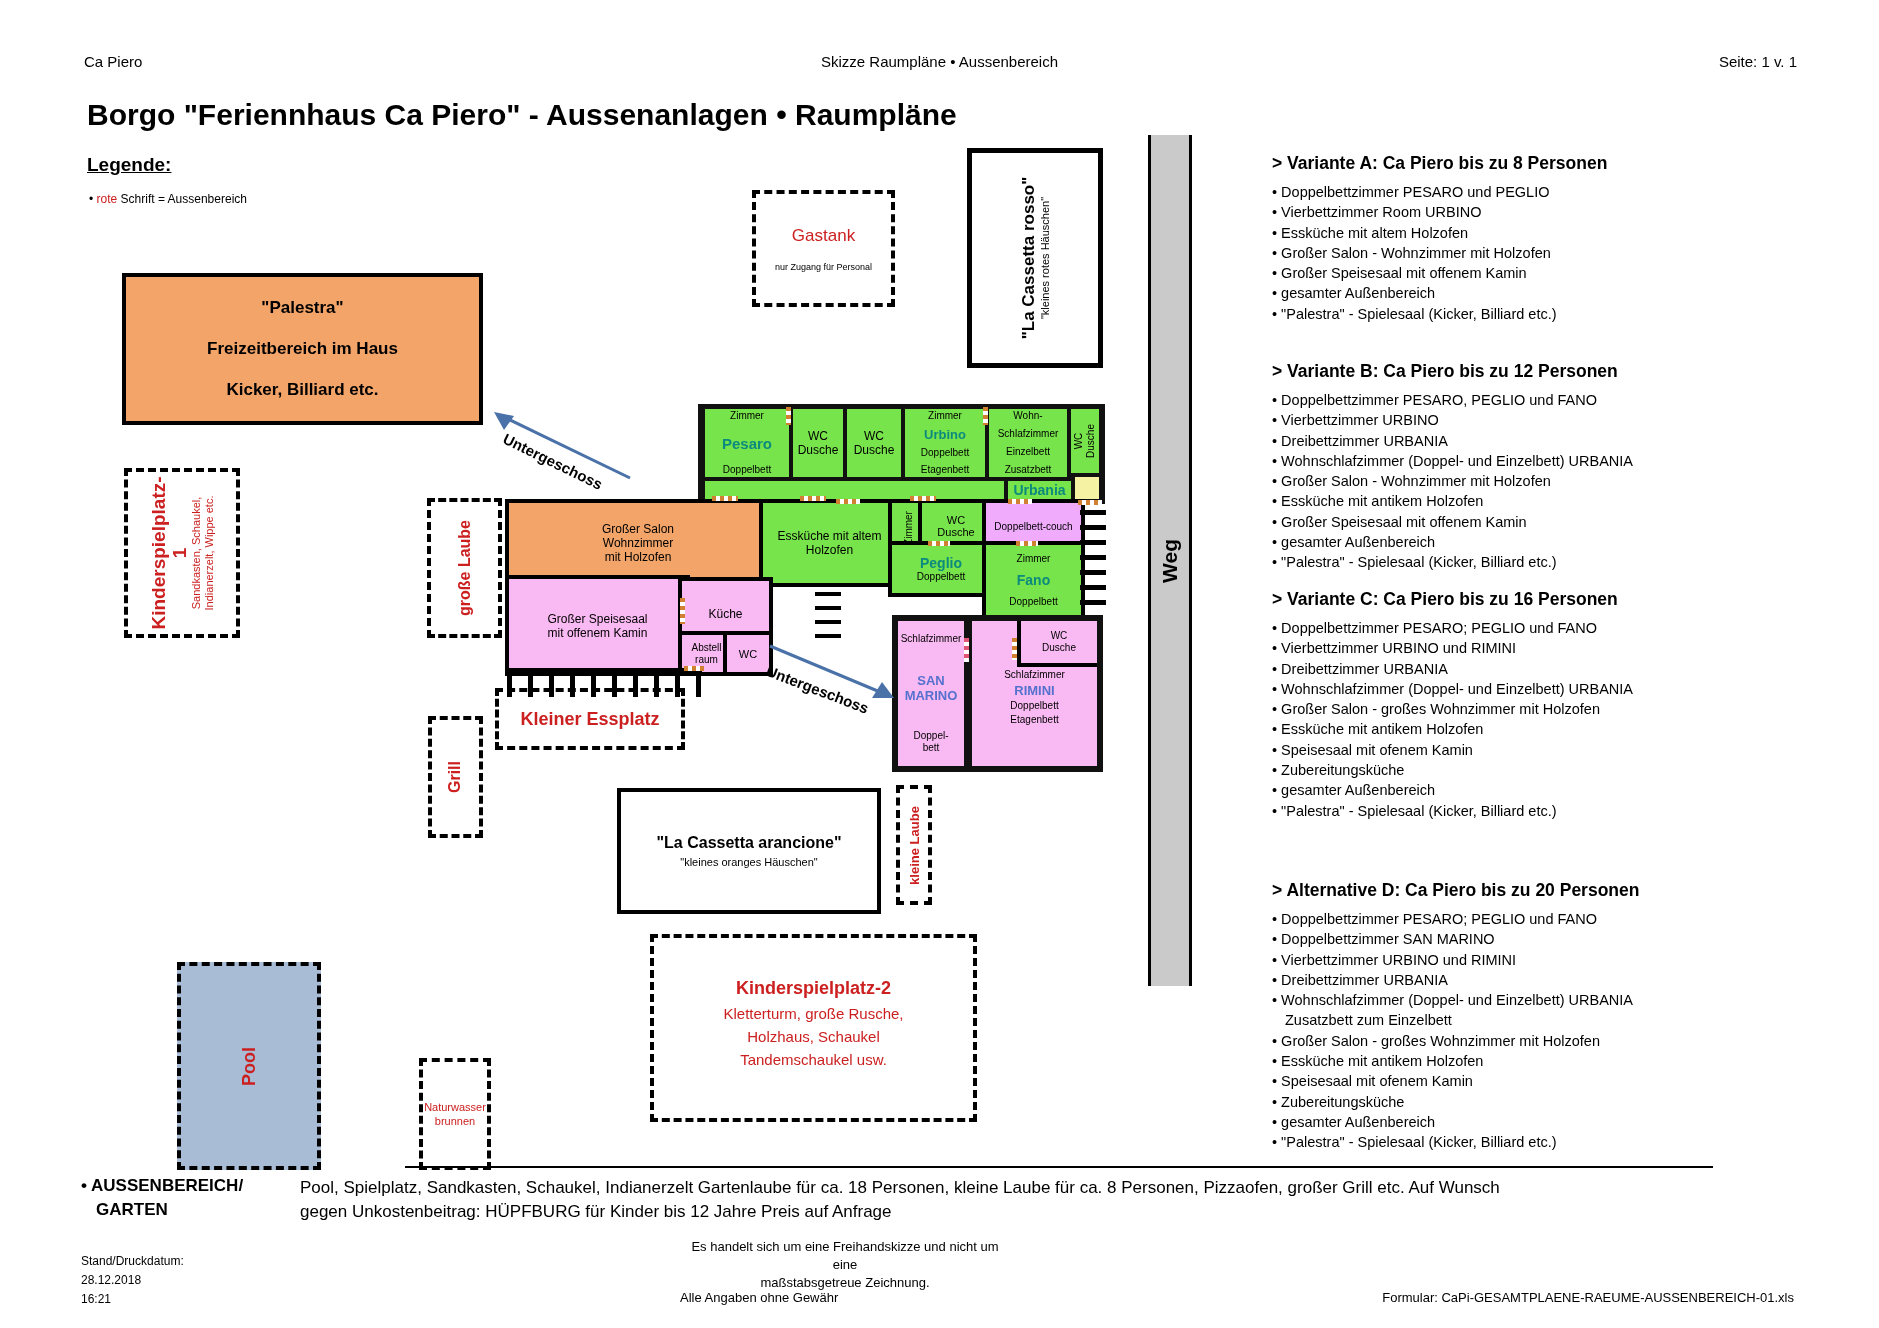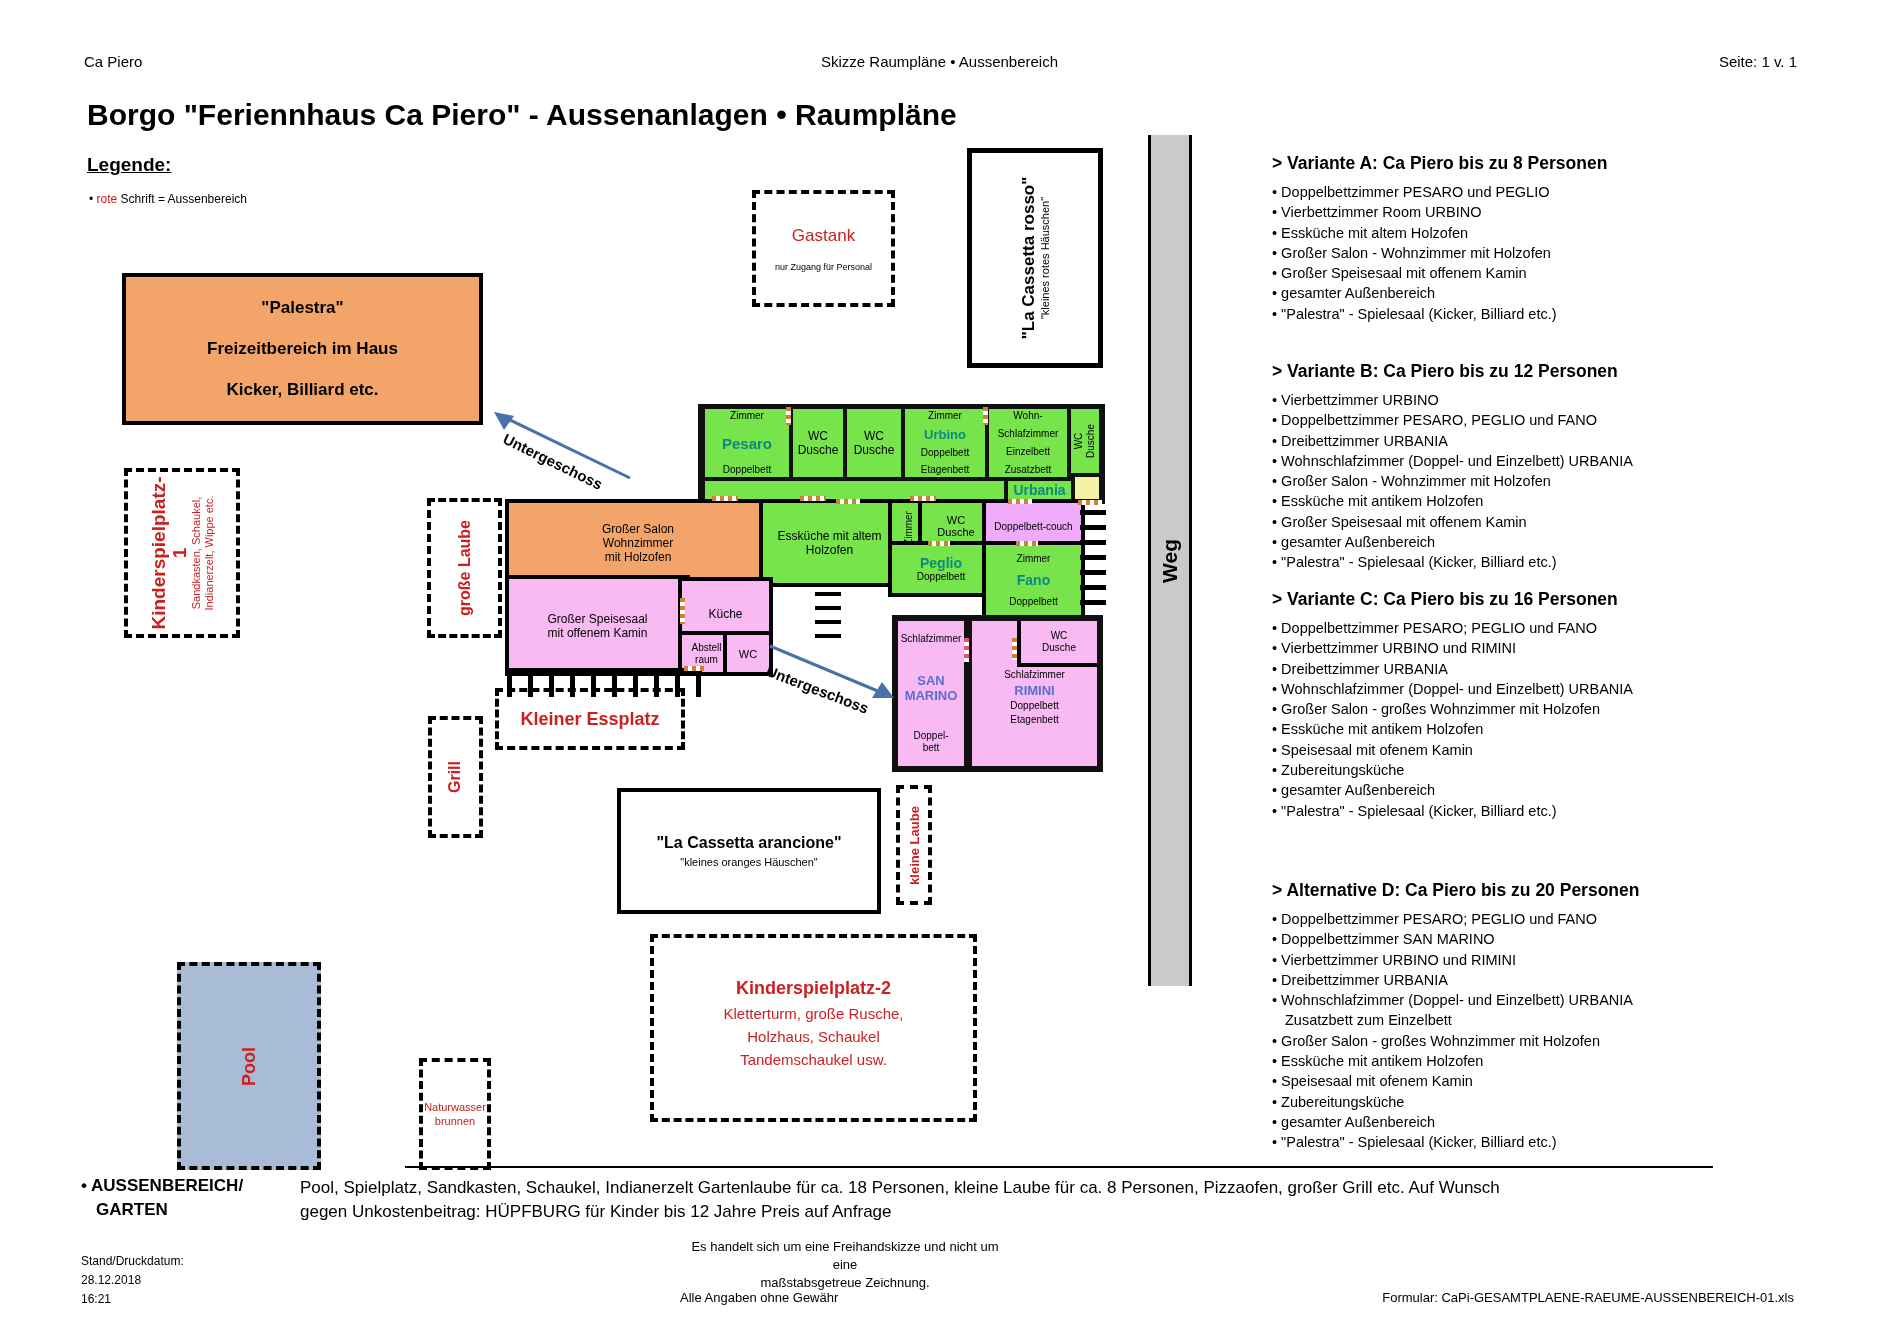--- a/index.html
+++ b/index.html
@@ -261,22 +261,22 @@
     <li>Großer Salon - Wohnzimmer mit Holzofen</li>
     <li>Großer Speisesaal mit offenem Kamin</li>
     <li>gesamter Außenbereich</li>
     <li>"Palestra" - Spielesaal (Kicker, Billiard etc.)</li>
   </ul>
 </div>
 
 <div class="variant" style="top:360px;">
   <div class="vhead">&gt; Variante B: Ca Piero bis zu 12 Personen</div>
   <ul class="vlist">
+    <li>Doppelbettzimmer PESARO, PEGLIO und FANO</li>
     <li>Vierbettzimmer URBINO</li>
-    <li>Doppelbettzimmer PESARO, PEGLIO und FANO</li>
     <li>Dreibettzimmer URBANIA</li>
     <li>Wohnschlafzimmer (Doppel- und Einzelbett) URBANIA</li>
     <li>Großer Salon - Wohnzimmer mit Holzofen</li>
     <li>Essküche mit antikem Holzofen</li>
     <li>Großer Speisesaal mit offenem Kamin</li>
     <li>gesamter Außenbereich</li>
     <li>"Palestra" - Spielesaal (Kicker, Billiard etc.)</li>
   </ul>
 </div>
 

